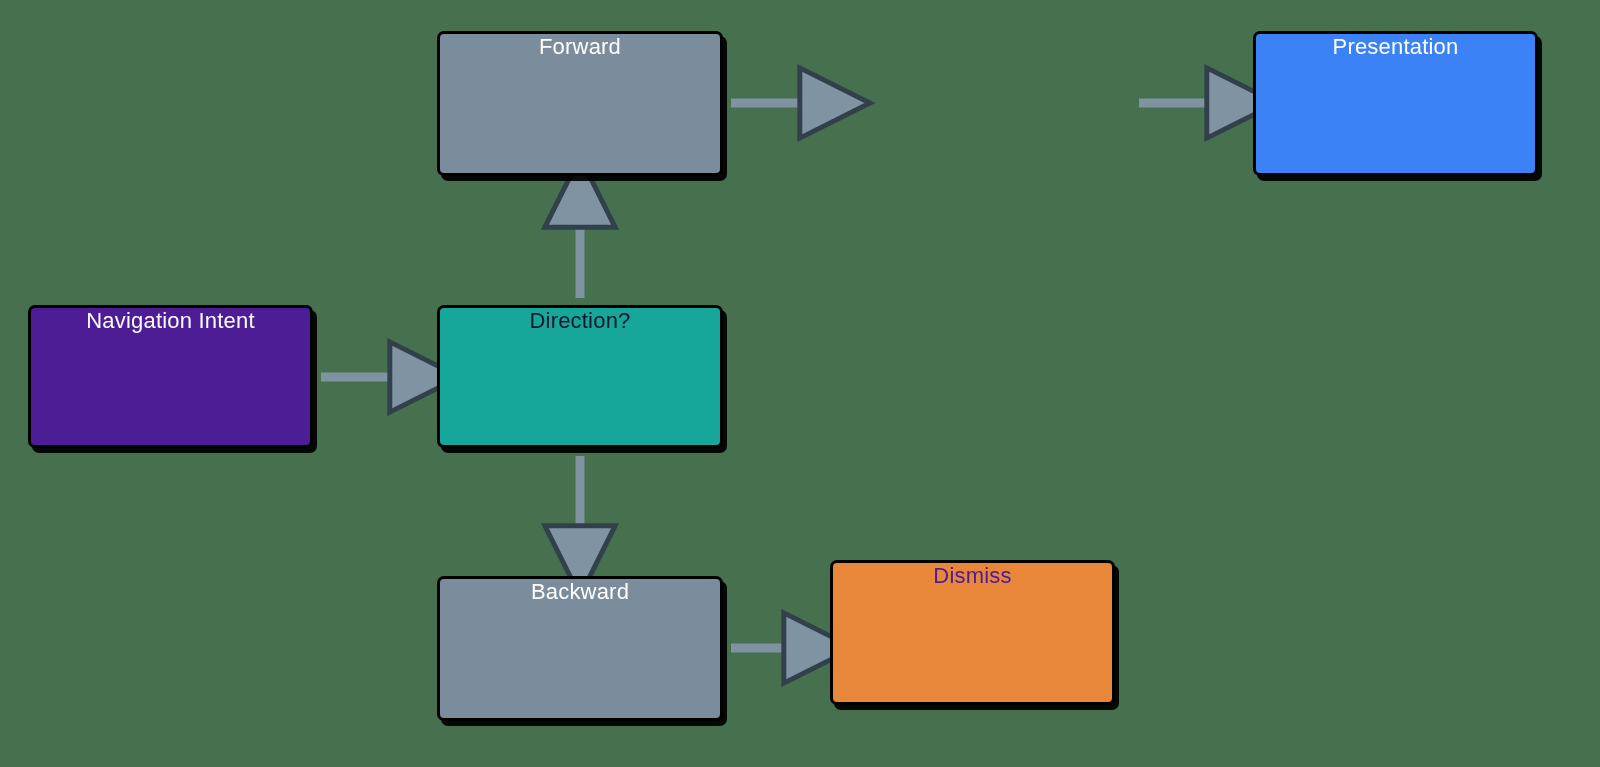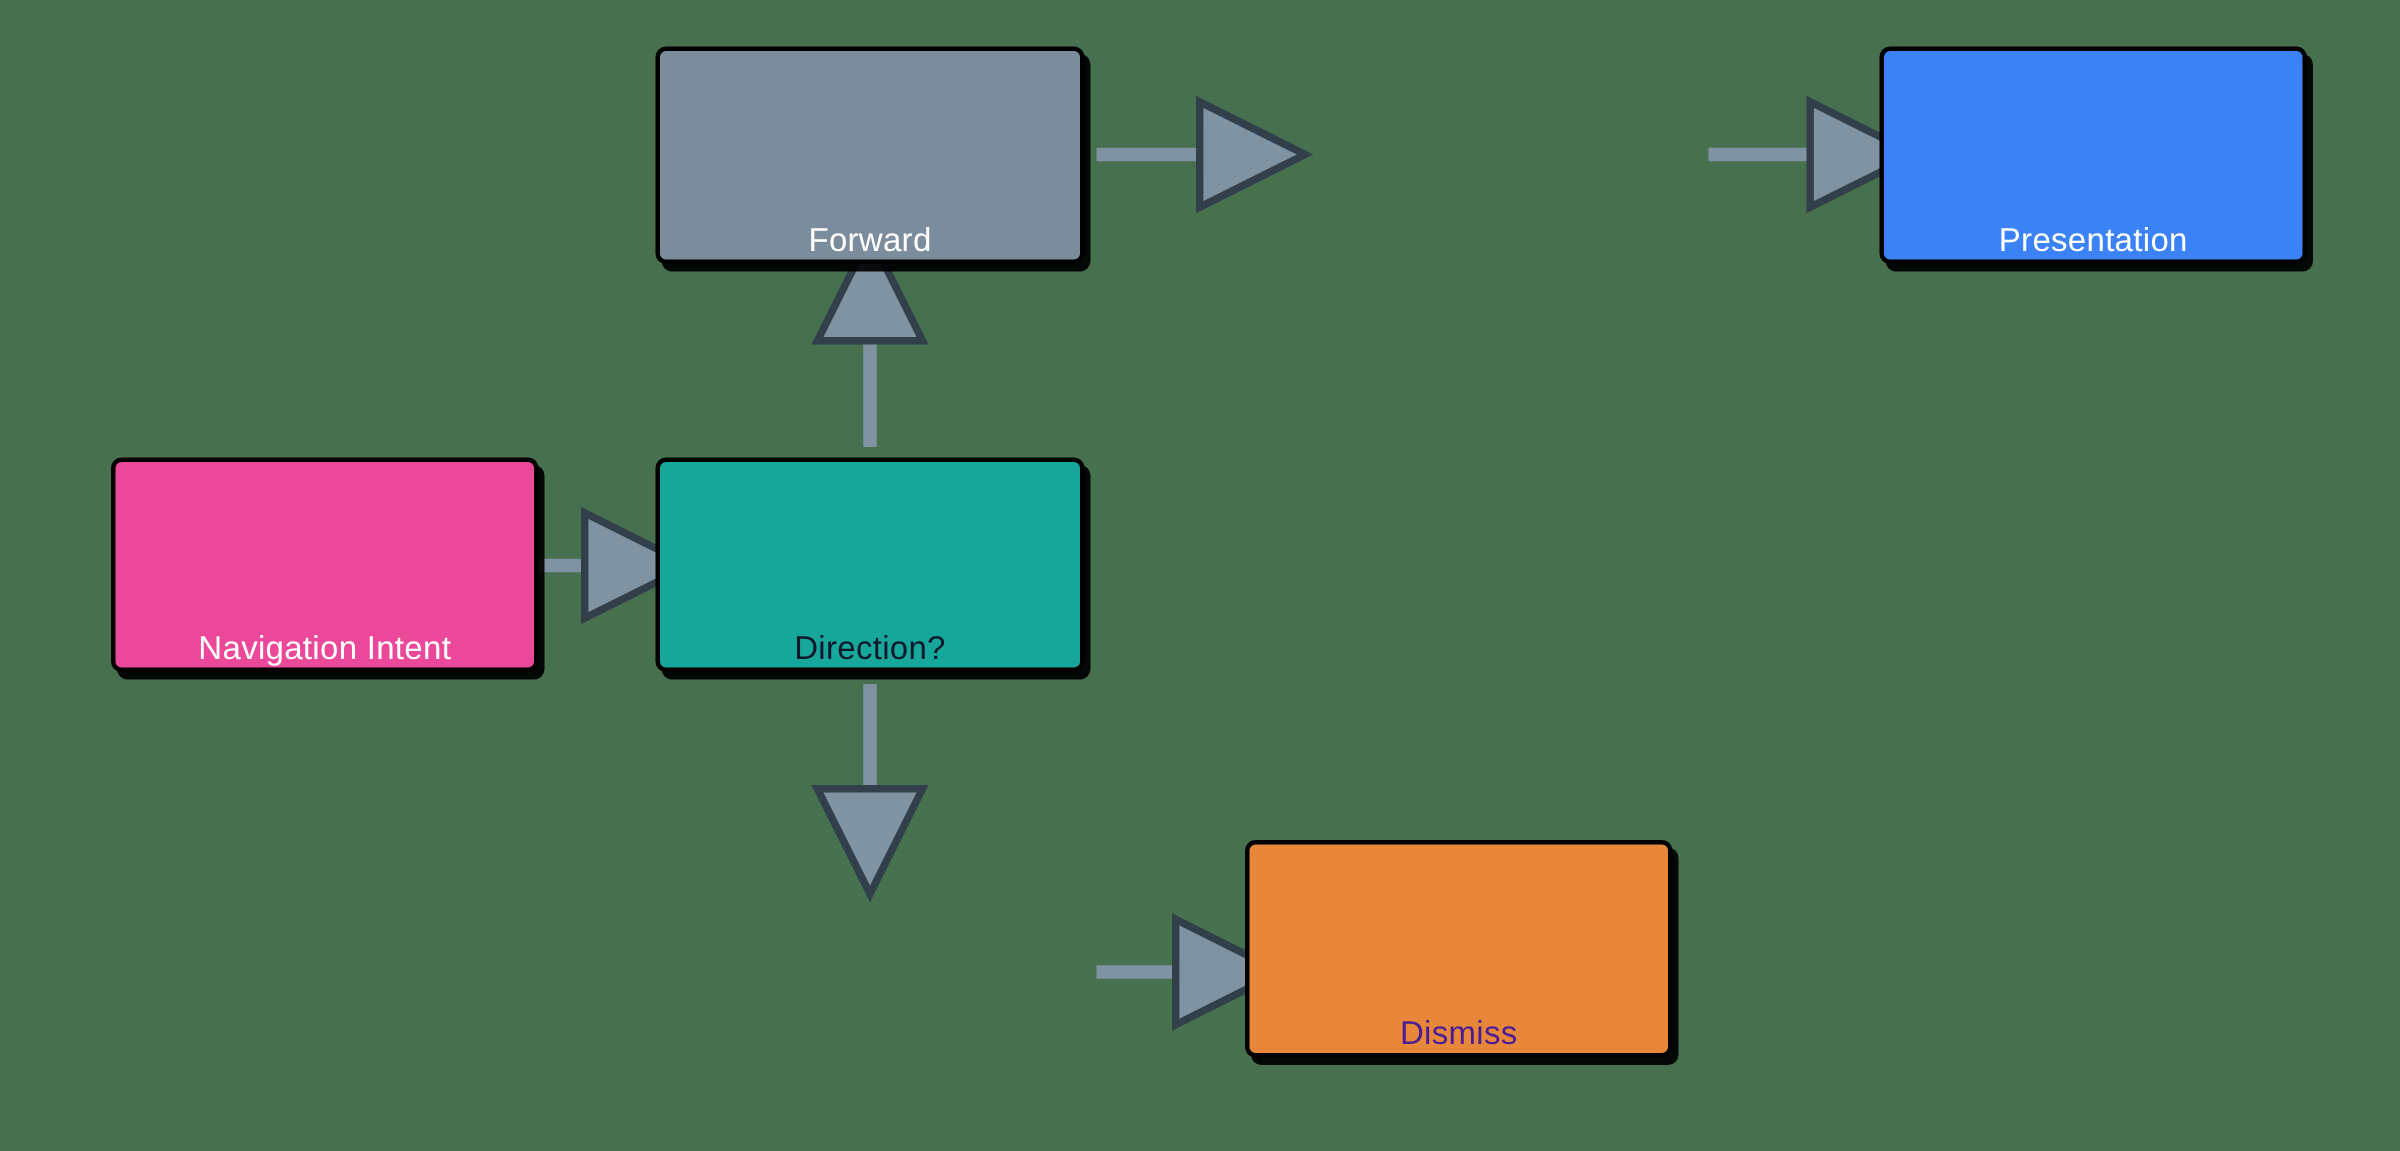--- a/index.html
+++ b/index.html
@@ -24,21 +24,21 @@
     left: 0;
     top: 0;
     width: 1600px;
     height: 767px;
     pointer-events: none;
   }
   .node {
     position: absolute;
     box-sizing: border-box;
     display: flex;
-    align-items: flex-end;
+    align-items: flex-start;
     justify-content: center;
     border: 3px solid #000000;
     border-radius: 7px;
     box-shadow: 4px 5px 0 0 rgba(0,0,0,0.92);
     color: #ffffff;
     font-size: 22px;
     font-weight: 400;
     letter-spacing: 0.2px;
     text-align: center;
     line-height: 1.2;
@@ -79,32 +79,35 @@
 
     <g>
       <line x1="1139" y1="103" x2="1241" y2="103" stroke="#7f93a3" stroke-width="9" marker-end="url(#arrowhead)"></line>
     </g>
 
     <g>
       <line x1="731" y1="648" x2="818" y2="648" stroke="#7f93a3" stroke-width="9" marker-end="url(#arrowhead)"></line>
     </g>
   </svg>
 
-  <div class="node" style="left: 28px; top: 305px; width: 285px; height: 143px; background: #ec4899; border-color: rgb(0, 0, 0); color: rgb(255, 255, 255); margin-left: 46px;">
+  <div class="node" style="left: 28px; top: 305px; width: 285px; height: 143px; background: #4c1d95; border-color: rgb(0, 0, 0); color: rgb(255, 255, 255);">
     <span class="node-label">Navigation Intent</span>
   </div>
 
   <div class="node" style="left: 437px; top: 305px; width: 286px; height: 143px; background: rgb(22, 167, 154); border-color: rgb(0, 0, 0); color: #0f172a;">
     <span class="node-label">Direction?</span>
   </div>
 
   <div class="node" style="left: 437px; top: 31px; width: 286px; height: 145px; background: rgb(123, 141, 156); border-color: rgb(0, 0, 0); color: rgb(255, 255, 255);">
     <span class="node-label">Forward</span>
   </div>
 
+  <div class="node" style="left: 437px; top: 576px; width: 286px; height: 145px; background: rgb(123, 141, 156); border-color: rgb(0, 0, 0); color: rgb(255, 255, 255);">
+    <span class="node-label">Backward</span>
+  </div>
 
 
   <div class="node" style="left: 1253px; top: 31px; width: 285px; height: 145px; background: #3b82f6; border-color: rgb(0, 0, 0); color: rgb(255, 255, 255);">
     <span class="node-label">Presentation</span>
   </div>
 
   <div class="node" style="left: 830px; top: 560px; width: 285px; height: 145px; background: rgb(232, 135, 58); border-color: rgb(0, 0, 0); color: #4c1d95;">
     <span class="node-label">Dismiss</span>
   </div>
 

